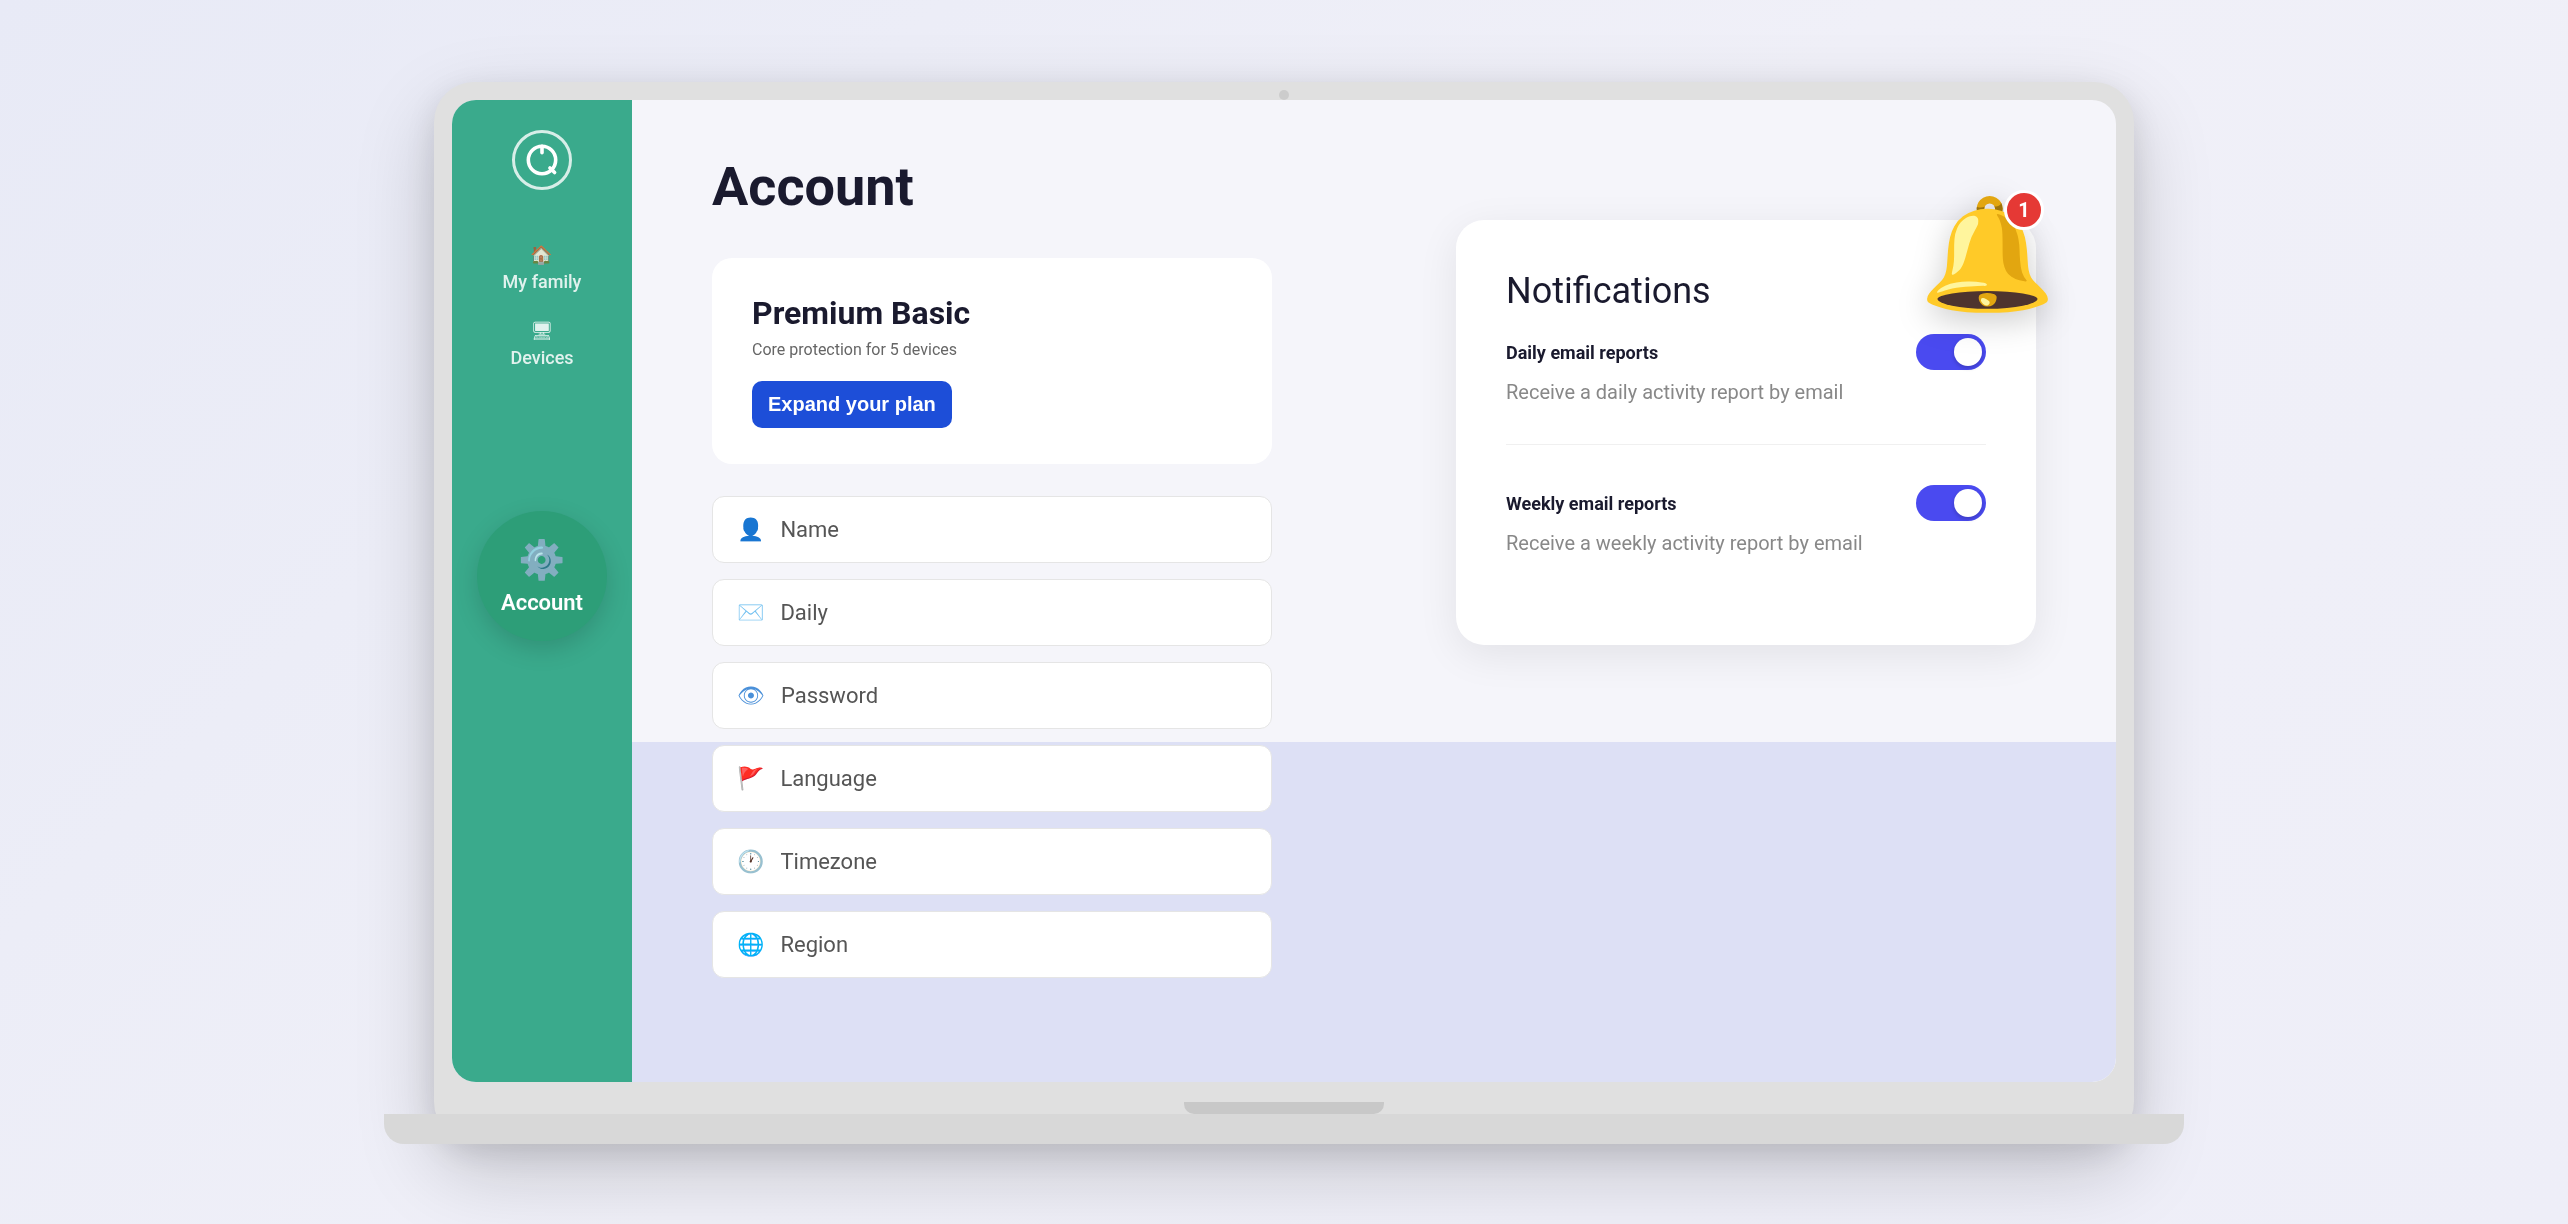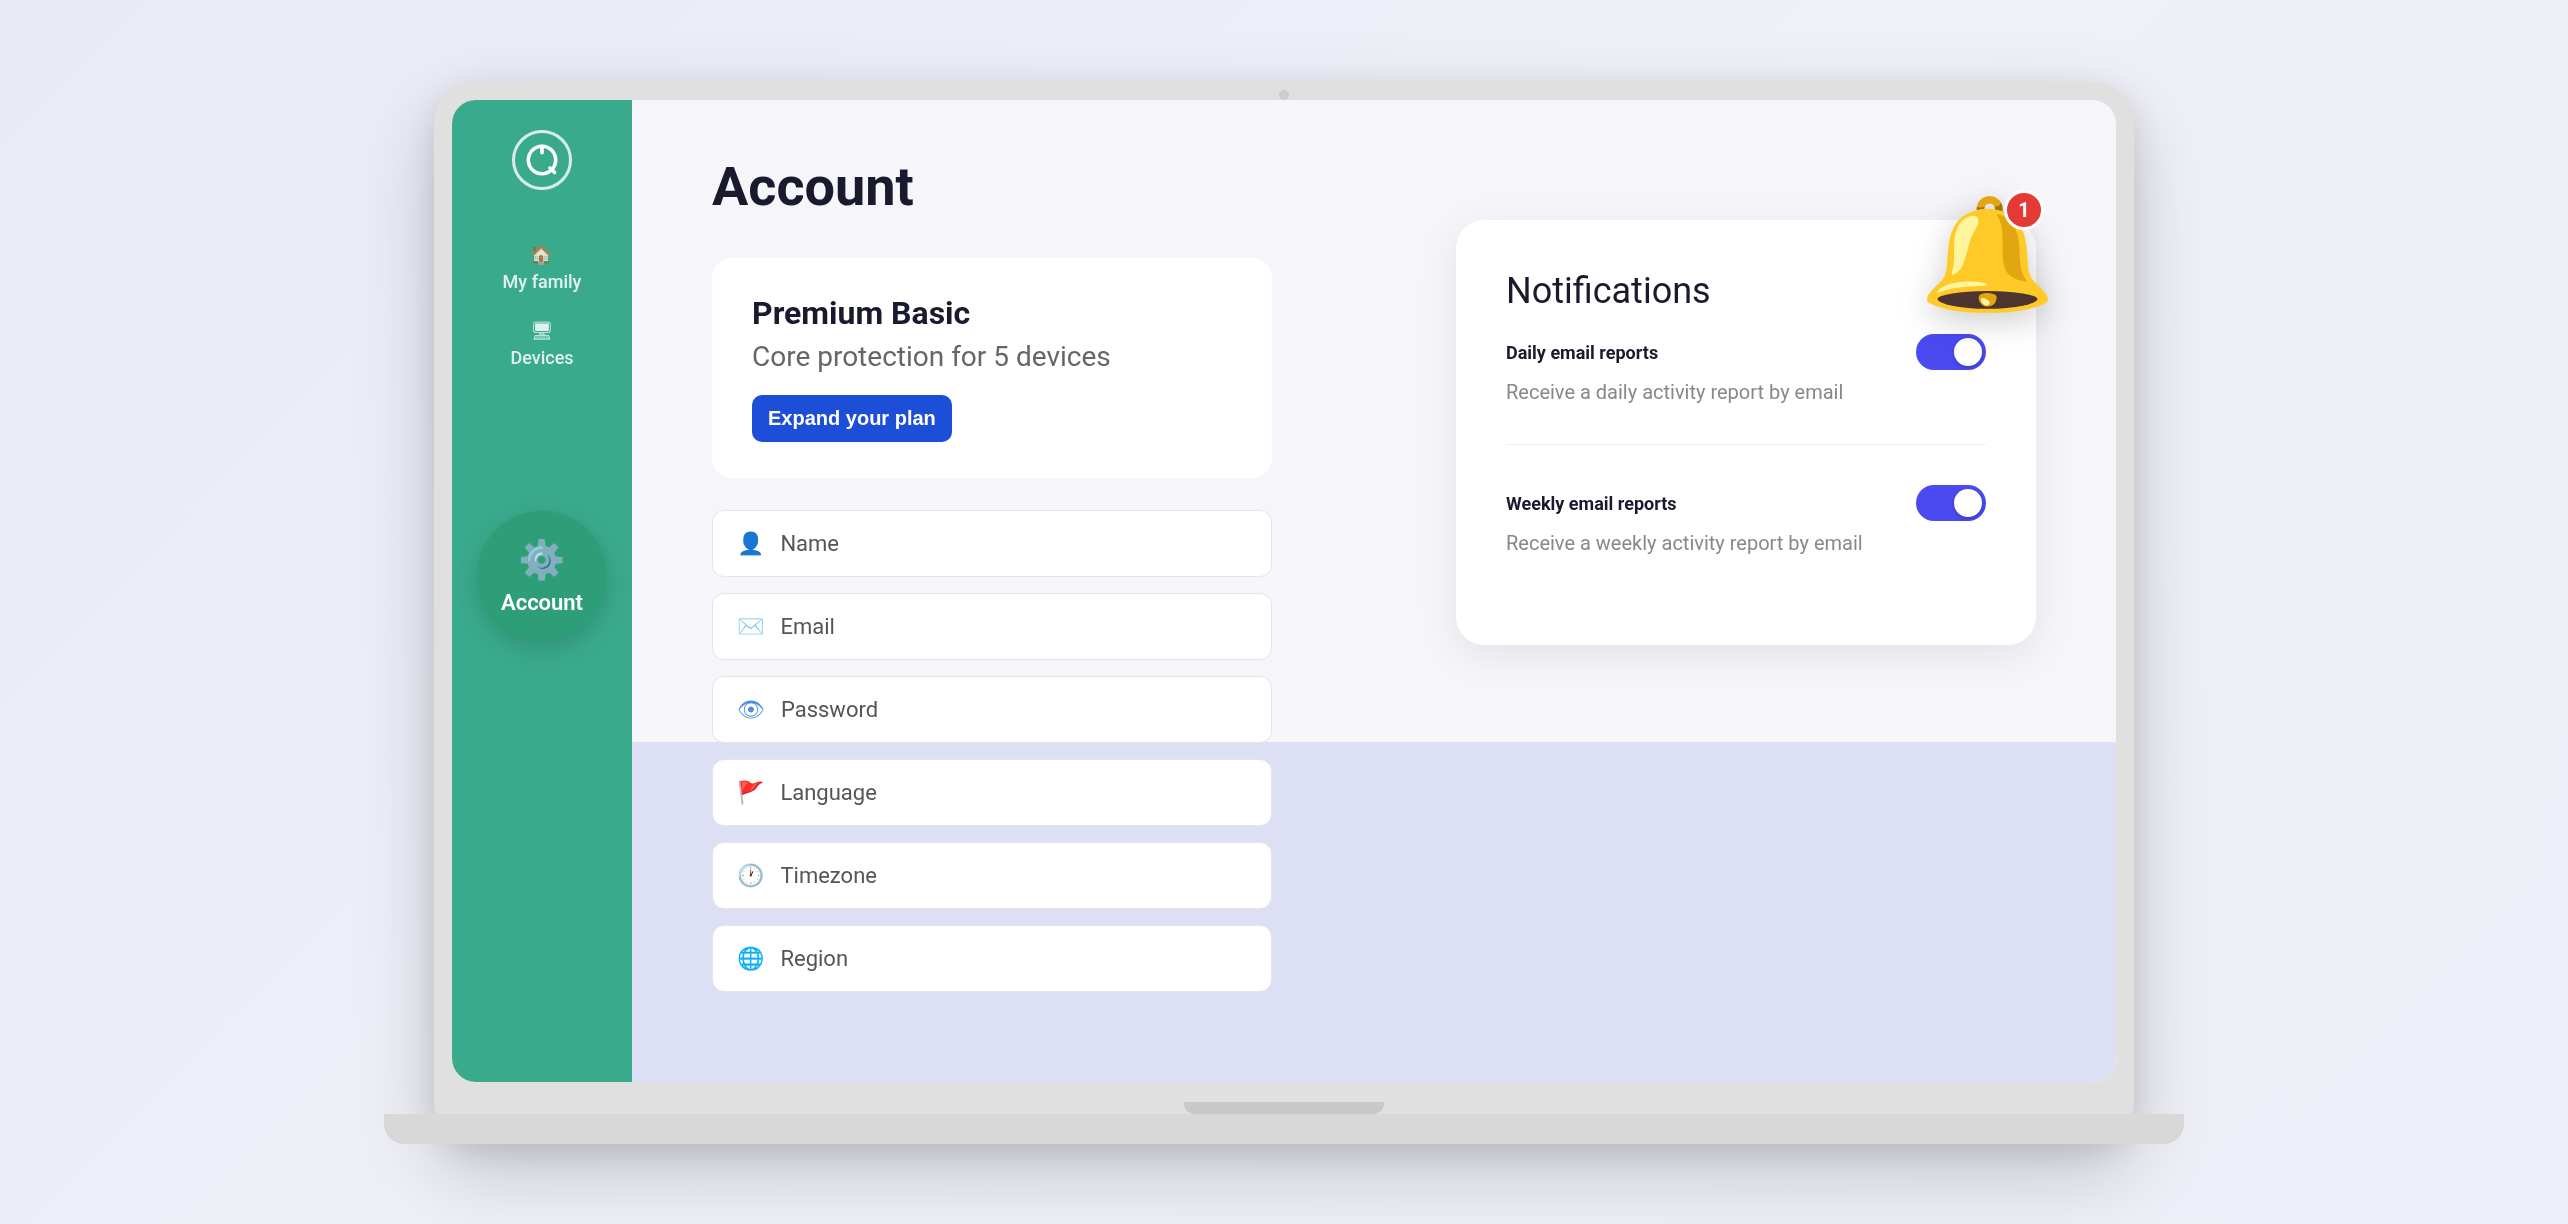--- a/index.html
+++ b/index.html
@@ -188,21 +188,21 @@
     }
 
     .plan-name {
       font-size: 32px;
       font-weight: 700;
       color: #1a1a2e;
       margin-bottom: 8px;
     }
 
     .plan-description {
-      font-size: 28px;
+      font-size: 16px;
       color: #666;
       margin-bottom: 22px;
     }
 
     .expand-btn {
       background: #1d4ed8;
       color: white;
       border: none;
       border-radius: 10px;
       padding: 12px 16px;
@@ -388,21 +388,21 @@
         <button class="expand-btn">Expand your plan</button>
       </div>
 
       <div class="form-fields">
         <div class="form-field">
           <span class="field-icon">👤</span>
           <span class="field-text">Name</span>
         </div>
         <div class="form-field">
           <span class="field-icon">✉️</span>
-          <span class="field-text">Email</span>
+          <span class="field-text">Daily</span>
         </div>
         <div class="form-field">
           <span class="field-icon">👁</span>
           <span class="field-text">Password</span>
         </div>
         <div class="form-field">
           <span class="field-icon">🚩</span>
           <span class="field-text">Language</span>
         </div>
         <div class="form-field">

